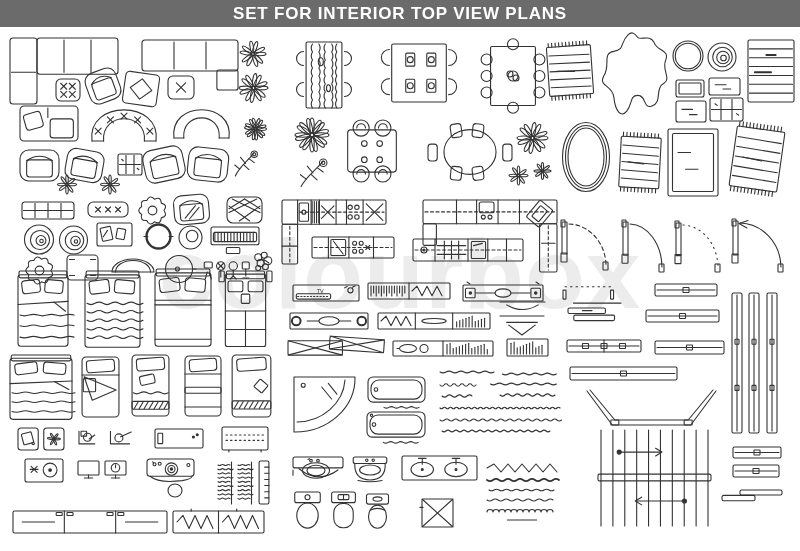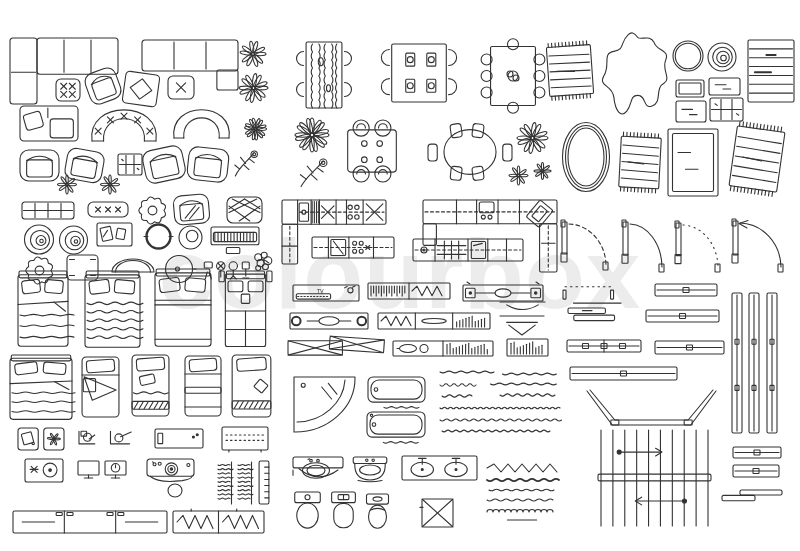--- a/index.html
+++ b/index.html
@@ -1224,13 +1224,16 @@
       </g>
       <g class="ic" transform="translate(487,462)" stroke="#333333" stroke-width="1.1">
         <polyline points="0,6 7,2 14,10 21,2 28,10 35,2 42,10 49,2 56,10 63,2 70,10"></polyline>
         <path d="M 0 18 q 3 2.2 6 0 q 3 -2.2 6 0 q 3 2.2 6 0 q 3 -2.2 6 0 q 3 2.2 6 0 q 3 -2.2 6 0 q 3 2.2 6 0 q 3 -2.2 6 0 q 3 2.2 6 0 q 3 -2.2 6 0 q 3 2.2 6 0 q 3 -2.2 6 0" stroke-width="1.8"></path>
         <path d="M 2 28 q 2.5 1.5 5 0 q 2.5 -1.5 5 0 q 2.5 1.5 5 0 q 2.5 -1.5 5 0 q 2.5 1.5 5 0 q 2.5 -1.5 5 0 q 2.5 1.5 5 0 q 2.5 -1.5 5 0 q 2.5 1.5 5 0 q 2.5 -1.5 5 0 q 2.5 1.5 5 0 q 2.5 -1.5 5 0 q 2.5 1.5 5 0"></path>
         <path d="M 0 38 q 2.75 2 5.5 0 q 2.75 -2 5.5 0 q 2.75 2 5.5 0 q 2.75 -2 5.5 0 q 2.75 2 5.5 0 q 2.75 -2 5.5 0 q 2.75 2 5.5 0 q 2.75 -2 5.5 0 q 2.75 2 5.5 0 q 2.75 -2 5.5 0 q 2.75 2 5.5 0 q 2.75 -2 5.5 0"></path>
         <path d="M 0 50 a 3 2.5 0 0 1 6 0 a 3 2.5 0 0 1 6 0 a 3 2.5 0 0 1 6 0 a 3 2.5 0 0 1 6 0 a 3 2.5 0 0 1 6 0 a 3 2.5 0 0 1 6 0 a 3 2.5 0 0 1 6 0 a 3 2.5 0 0 1 6 0 a 3 2.5 0 0 1 6 0 a 3 2.5 0 0 1 6 0 a 3 2.5 0 0 1 6 0"></path>
         <line x1="20.44" y1="58" x2="49.64" y2="58"></line>
       </g>
     </svg>
+  <div class="banner" style="background: rgb(107, 107, 107);">
+    <span style="color: rgb(255, 255, 255);">SET FOR INTERIOR TOP VIEW PLANS</span>
+  </div>
 </div>
 
 </body></html>

